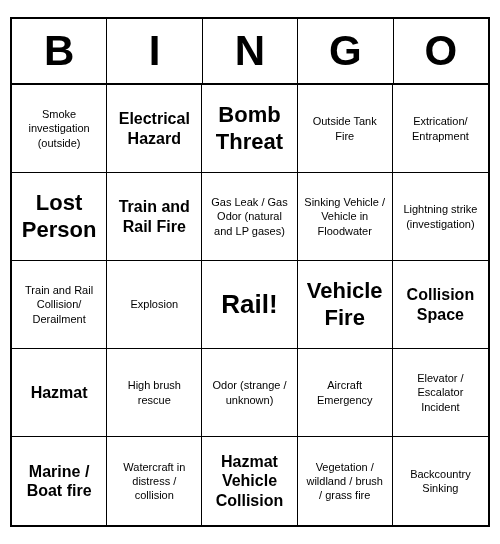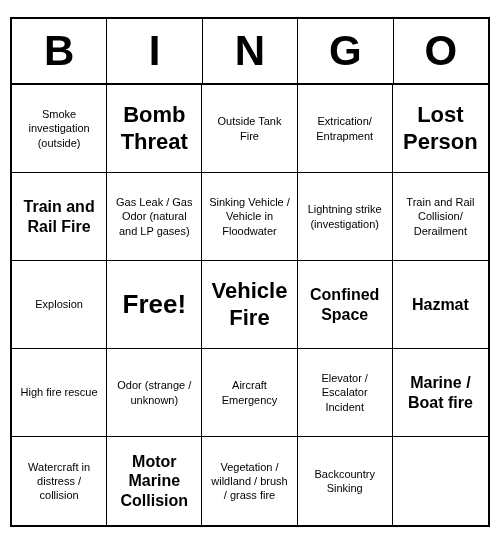--- a/index.html
+++ b/index.html
@@ -75,37 +75,38 @@
 <div class="bingo-card">
   <div class="bingo-header">
   <div class="bingo-header-cell">B</div>
       <div class="bingo-header-cell">I</div>
       <div class="bingo-header-cell">N</div>
       <div class="bingo-header-cell">G</div>
       <div class="bingo-header-cell">O</div>
     </div>
   <div class="bingo-grid">
   <div class="bingo-cell">Smoke investigation (outside)</div>
+      <div class="bingo-cell medium-text">Electrical Hazard</div>
       <div class="bingo-cell large-text">Bomb Threat</div>
       <div class="bingo-cell">Outside Tank Fire</div>
       <div class="bingo-cell">Extrication/ Entrapment</div>
       <div class="bingo-cell large-text">Lost Person</div>
       <div class="bingo-cell medium-text">Train and Rail Fire</div>
       <div class="bingo-cell">Gas Leak / Gas Odor (natural and LP gases)</div>
       <div class="bingo-cell">Sinking Vehicle / Vehicle in Floodwater</div>
       <div class="bingo-cell">Lightning strike (investigation)</div>
       <div class="bingo-cell">Train and Rail Collision/ Derailment</div>
       <div class="bingo-cell">Explosion</div>
-      <div class="bingo-cell free-space">Free!</div>
+      <div class="bingo-cell free-space">Rail!</div>
       <div class="bingo-cell large-text">Vehicle Fire</div>
-      <div class="bingo-cell medium-text">Confined Space</div>
+      <div class="bingo-cell medium-text">Collision Space</div>
       <div class="bingo-cell medium-text">Hazmat</div>
-      <div class="bingo-cell">High fire rescue</div>
+      <div class="bingo-cell">High brush rescue</div>
       <div class="bingo-cell">Odor (strange / unknown)</div>
       <div class="bingo-cell">Aircraft Emergency</div>
       <div class="bingo-cell">Elevator / Escalator Incident</div>
       <div class="bingo-cell medium-text">Marine / Boat fire</div>
       <div class="bingo-cell">Watercraft in distress / collision</div>
-      <div class="bingo-cell medium-text">Motor Marine Collision</div>
+      <div class="bingo-cell medium-text">Hazmat Vehicle Collision</div>
       <div class="bingo-cell">Vegetation / wildland / brush / grass fire</div>
       <div class="bingo-cell">Backcountry Sinking</div>
     </div>
 </div>
 
 </body></html>

